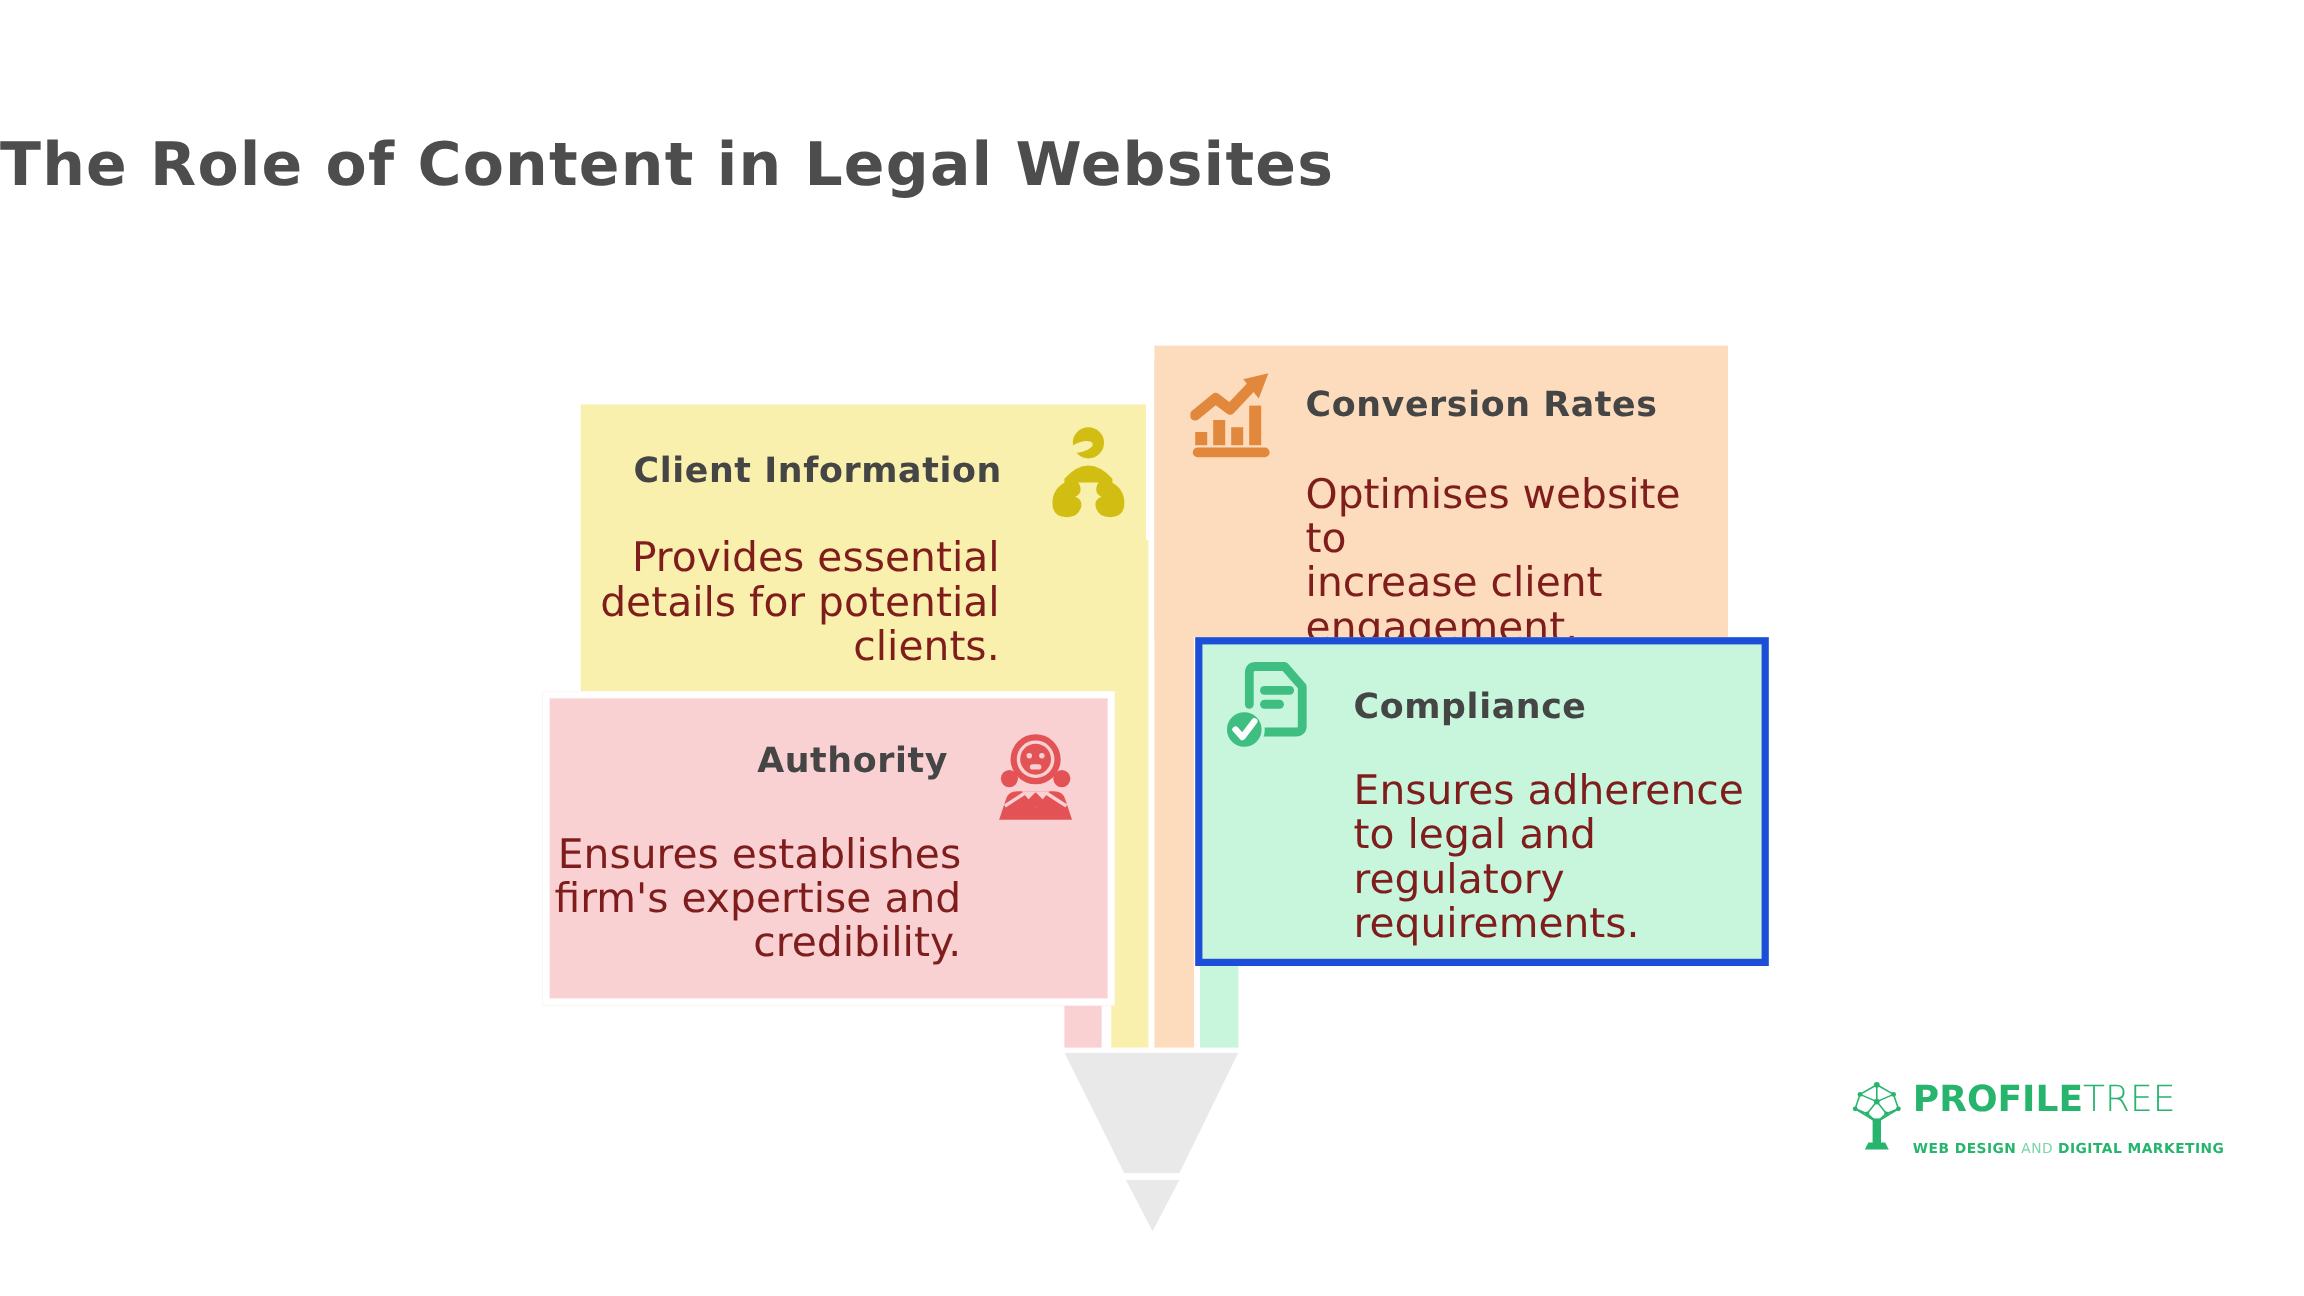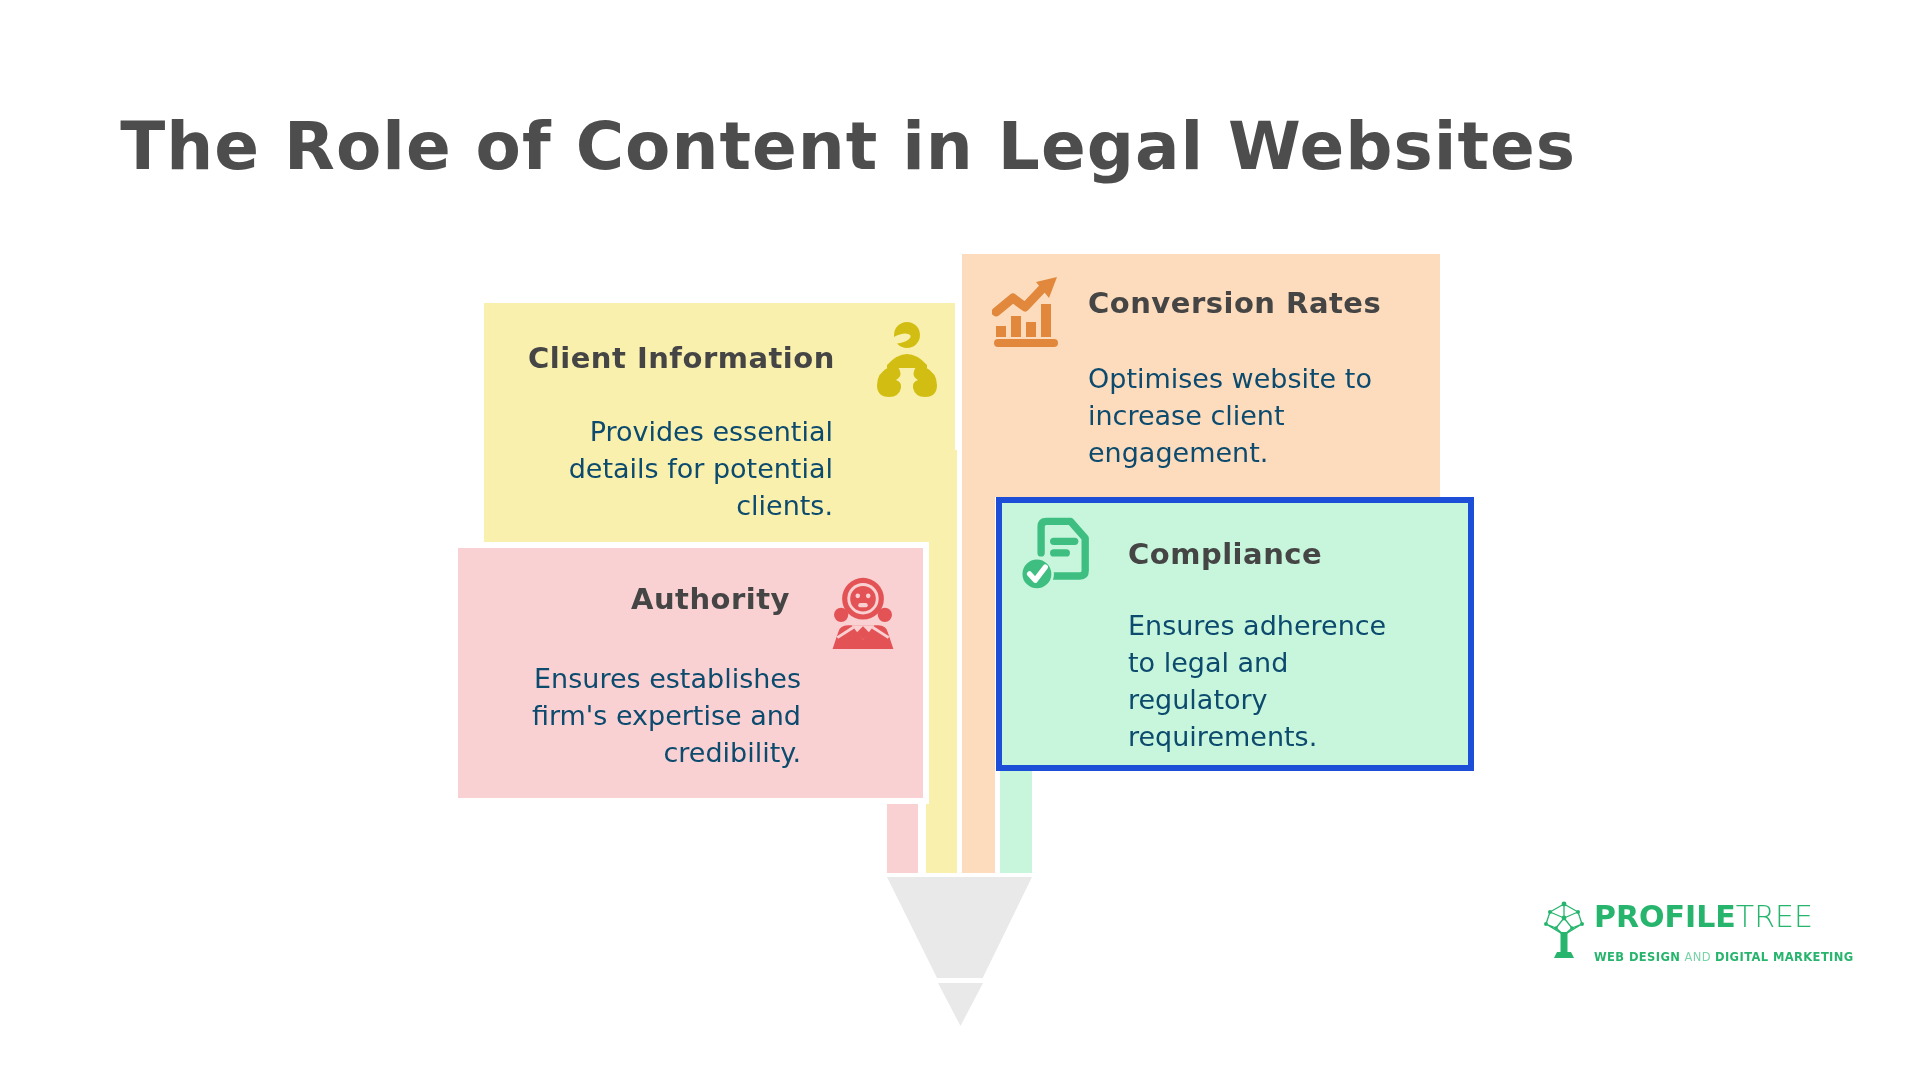--- a/index.html
+++ b/index.html
@@ -4,53 +4,53 @@
 <style>
   html,body{margin:0;padding:0;background:#ffffff;}
   #stage{
     position:relative;width:1920px;height:1080px;background:#ffffff;overflow:hidden;
     font-family:"DejaVu Sans","Liberation Sans",sans-serif;color:#4a4a4a;
   }
   .abs{position:absolute;}
 
   
   #title{
-    left:0;top:108px;width:1576px;text-align:right;
-    font-size:66px;font-weight:700;letter-spacing:1px;color:#4d4d4d;
+    left:0;top:108px;width:1576px;text-align:left;
+    font-size:50px;font-weight:700;letter-spacing:1px;color:#4d4d4d;
   }
 
   
   .stripe{position:absolute;}
   #stripe-pink  {left:887px; top:700px; width:31px; height:173px; background:#f9d1d3; z-index:1;}
   #stripe-yellow{left:926px; top:450px; width:31px; height:423px; background:#faf0ae; z-index:1;}
   #stripe-orange{left:962px; top:300px; width:33px; height:573px; background:#fcdcbd; z-index:1;}
   #stripe-green {left:1000px;top:650px; width:32px; height:223px; background:#c7f6dc; z-index:1;}
 
   
   #pencil-body{
     left:887px;top:877px;width:145px;height:101px;background:#e9e9e9;z-index:1;
     clip-path:polygon(0 0,100% 0,66% 100%,34.5% 100%);
   }
   #pencil-tip{
     left:938px;top:983px;width:45px;height:43px;background:#e9e9e9;z-index:1;
     clip-path:polygon(0 0,100% 0,50% 100%);
   }
 
   
-  .card{position:absolute;box-sizing:border-box;}
+  .card{position:absolute;box-sizing:border-box;margin-top:34px;}
   #card-client{left:484px;top:303px;width:471px;height:242px;background:#faf0ae;z-index:2;}
   #card-conversion{left:962px;top:254px;width:478px;height:243px;background:#fcdcbd;z-index:2;}
   #card-authority{left:452px;top:542px;width:477px;height:262px;background:#f9d1d3;border:6px solid #ffffff;z-index:3;}
   #card-compliance{left:996px;top:497px;width:478px;height:274px;background:#c7f6dc;border:6px solid #1d4ed8;z-index:3;}
 
   .card h2{
     margin:0;font-size:29px;font-weight:700;color:#454545;letter-spacing:.5px;
   }
   .card .body{
-    margin:0;font-size:27px;line-height:37px;color:#0c4a6e;white-space:pre-line;
+    margin:0;font-size:34px;line-height:37px;color:#7f1d1d;white-space:pre-line;
   }
 
   
   #card-client h2{position:absolute;left:44px;top:38px;}
   #card-client .body{position:absolute;right:122px;top:110px;text-align:right;}
   #client-icon{position:absolute;right:16px;top:18px;}
 
   
   #card-conversion h2{position:absolute;left:126px;top:32px;}
   #card-conversion .body{position:absolute;left:126px;top:106px;text-align:left;}

